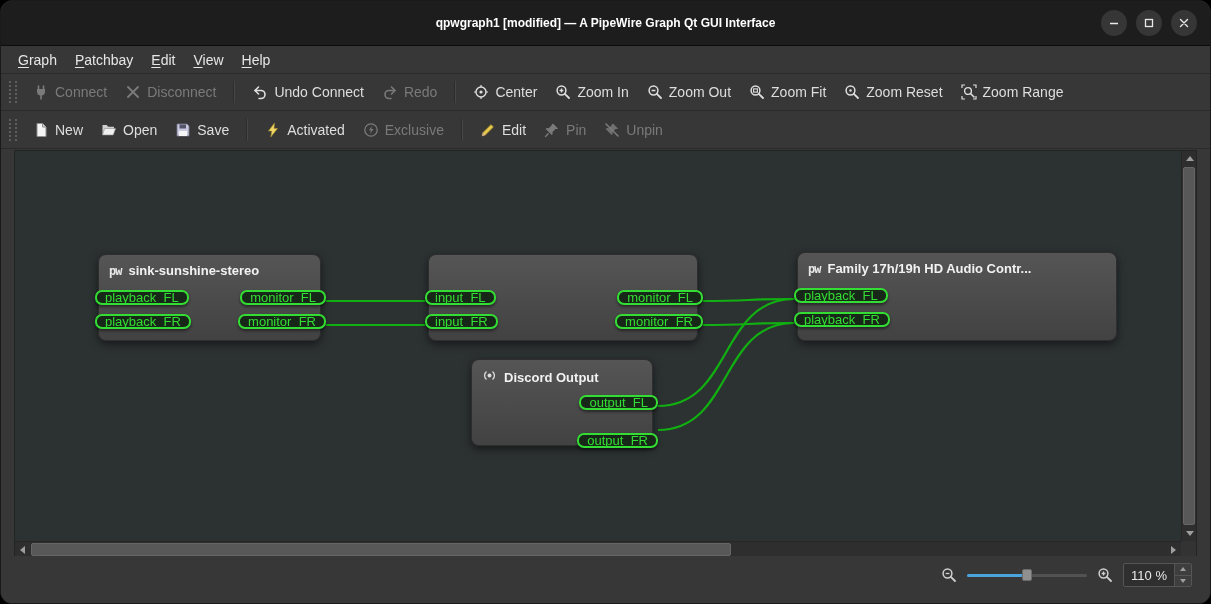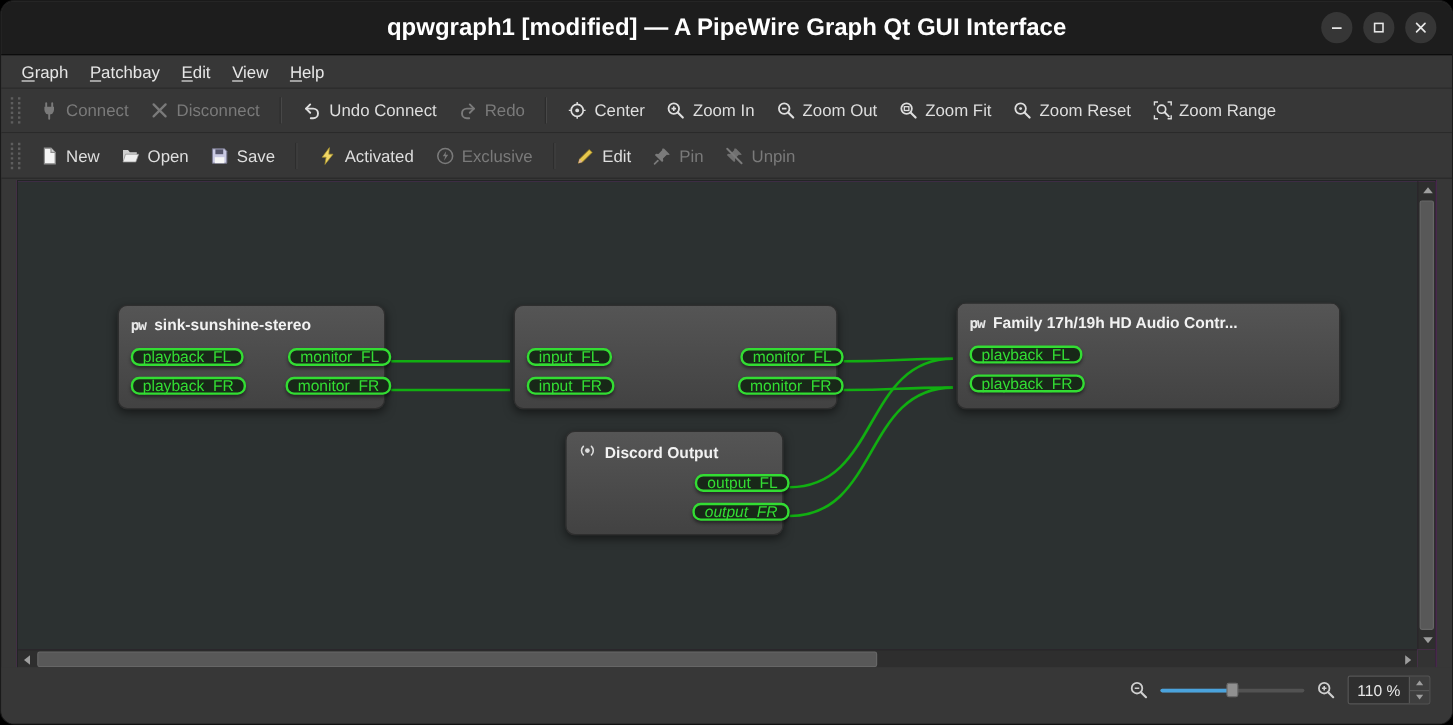--- a/index.html
+++ b/index.html
@@ -4,21 +4,21 @@
 <style>
   * { box-sizing: border-box; margin: 0; padding: 0; }
   html,body { width: 1211px; height: 604px; background: #000; font-family: "Liberation Sans", sans-serif; }
   .window { position: relative; width: 1211px; height: 604px; background: #373737;
             border-radius: 12px; overflow: hidden; border: 1px solid #1a1a1a;
             box-shadow: inset 0 1px 0 rgba(255,255,255,.06); }
 
   
   .titlebar { height: 45px; background: #1d1d1d; display: flex; align-items: center;
               justify-content: center; position: relative; border-bottom: 1px solid #0c0c0c; }
-  .title { color: #ffffff; font-weight: bold; font-size: 20px; }
+  .title { color: #ffffff; font-weight: bold; font-size: 12px; }
   .win-controls { position: absolute; right: 13px; top: 0; height: 100%; display: flex; align-items: center; gap: 9px; }
   .win-btn { width: 26px; height: 26px; border-radius: 50%; background: #363636;
              display: flex; align-items: center; justify-content: center; cursor: pointer; }
   .win-btn .icon svg { display: block; }
 
   
   .menubar { height: 28px; background: #373737; display: flex; align-items: center;
              padding: 0 8px; border-bottom: 1px solid #2a2a2a; }
   .menu-item { color: #e6e6e6; font-size: 14px; padding: 3px 9px; border-radius: 3px; cursor: pointer; }
   .mn { text-decoration: underline; text-underline-offset: 2px; }
@@ -47,21 +47,21 @@
 
   .node { position: absolute; background: linear-gradient(#555555, #424242);
           border: 1px solid #2e2e2e; border-radius: 8px; box-shadow: 0 3px 8px rgba(0,0,0,.5); }
   .node-header { display: flex; align-items: center; gap: 7px; padding: 8px 10px;
                  color: #f2f2f2; font-weight: bold; font-size: 13px; white-space: nowrap; overflow: hidden; }
   .pw-glyph { font-family: "DejaVu Sans Mono", monospace; font-weight: bold; font-size: 12px;
               color: #e8e8e8; letter-spacing: -1px; }
   .port { position: absolute; height: 15px; display: flex; align-items: center; padding: 0 8px;
           border: 2px solid var(--port-green, #33dd33); border-radius: 7px;
           background: var(--port-bg, #182818); color: var(--port-green, #33dd33);
-          font-size: 13px; white-space: nowrap; box-shadow: 0 2px 3px rgba(0,0,0,.45); cursor: pointer; margin-left: 14px; }
+          font-size: 13px; white-space: nowrap; box-shadow: 0 2px 3px rgba(0,0,0,.45); cursor: pointer; }
 
   
   .vscroll { position: absolute; right: 0; top: 0; width: 15px; height: 390px; background: #2e2e2e; border-left: 1px solid #262626; }
   .hscroll { position: absolute; left: 0; top: 390px; width: 1166px; height: 16px; background: #2e2e2e; border-top: 1px solid #262626; }
   .sb-corner { position: absolute; right: 0; top: 390px; width: 15px; height: 16px; background: #333333; }
   .sb-btn { position: absolute; width: 15px; height: 15px; display: flex; align-items: center; justify-content: center; cursor: pointer; }
   .vscroll .sb-btn.up { top: 0; } .vscroll .sb-btn.down { bottom: 0; }
   .hscroll .sb-btn.left { left: 0; height: 15px; } .hscroll .sb-btn.right { right: 0; height: 15px; }
   .vthumb { position: absolute; left: 1px; right: 1px; top: 16px; bottom: 16px;
             background: #585858; border: 1px solid #666666; border-radius: 2px; cursor: grab; }
@@ -344,21 +344,21 @@
         </div>
         <div class="node" style="left: 456px; top: 208px; width: 182px; height: 87px;">
           <div class="node-header">
             <span class="icon"><svg width="15" height="15" viewBox="0 0 16 16">
                 <circle cx="8" cy="8" r="2.1" fill="#dddddd"></circle>
                 <path d="M4.4 4.2a5.2 5.2 0 0 0 0 7.6M11.6 4.2a5.2 5.2 0 0 1 0 7.6" fill="none" stroke="#dddddd" stroke-width="1.4" stroke-linecap="round"></path>
               </svg></span>
             <span class="node-title">Discord Output</span>
           </div>
           <div class="port out" style="right: -6px; top: 35px;">output_FL</div>
-          <div class="port out" style="right: -6px; top: 59px; font-style: italic;">output_FR</div>
+          <div class="port out" style="right: -6px; top: 73px;">output_FR</div>
         </div>
       </div>
 
     <div class="vscroll">
       <div class="sb-btn up">
           <span class="tri-up"></span>
         </div>
       <div class="vthumb"></div>
       <div class="sb-btn down">
           <span class="tri-down"></span>

